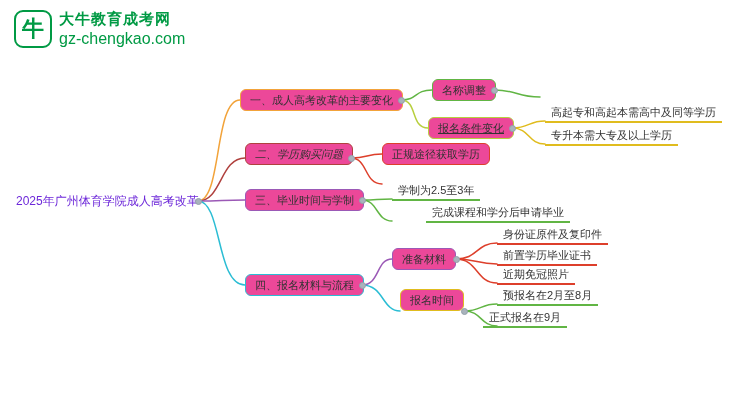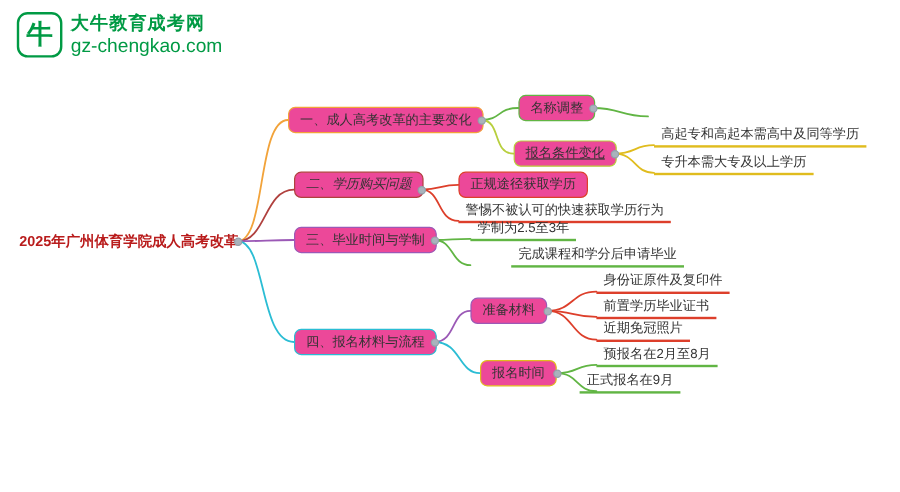--- a/index.html
+++ b/index.html
@@ -3,21 +3,21 @@
 <meta charset="utf-8">
 <style>
   html,body{margin:0;padding:0;}
   body{font-family:"Liberation Sans","DejaVu Sans",sans-serif;background:#fff;}
   .canvas{position:relative;width:750px;height:410px;background:#fff;overflow:hidden;}
   svg.links{position:absolute;left:0;top:0;z-index:0;}
   .node{position:absolute;z-index:2;font-size:11px;line-height:14px;color:#333;
         white-space:nowrap;background:#ec4899;}
   .box{border:1.6px solid #888;border-radius:6px;padding:3px 9px;}
   .uline{border-bottom:2px solid #888;padding:1px 6px 2px;background:transparent;}
-  .root{font-size:12px;font-weight:bold;color:#b91c1c;background:transparent;}
+  .root{font-size:12px;font-weight:normal;color:#6d28d9;background:transparent;}
   .dot{position:absolute;z-index:3;width:7px;height:7px;border-radius:50%;
        background:#a9b3bc;border:1px solid #93a0aa;box-sizing:border-box;}
   .logo{position:absolute;left:14px;top:10px;display:flex;align-items:center;gap:7px;z-index:2;}
   .logo-icon{width:38px;height:38px;border:2.5px solid #009a44;border-radius:9px;
              display:flex;align-items:center;justify-content:center;
              font-size:22px;font-weight:bold;color:#009a44;box-sizing:border-box;}
   .logo-title{font-size:15px;font-weight:bold;letter-spacing:1px;}
   .logo-sub{font-size:16px;margin-top:1px;}
 </style>
 </head>
@@ -63,32 +63,31 @@
   <div class="node root" style="left:16px;top:194px">2025年广州体育学院成人高考改革</div>
 
   <div class="node box" style="left: 240px; top: 89px; border-color: rgb(242, 163, 58);">一、成人高考改革的主要变化</div>
   <div class="node box" style="left: 432px; top: 79px; border-color: rgb(97, 181, 68);">名称调整</div>
   <div class="node box" style="left: 428px; top: 117px; border-color: rgb(184, 207, 62); text-decoration: underline;">报名条件变化</div>
   <div class="node uline" style="left: 545px; top: 104px; border-bottom-color: rgb(224, 188, 30);">高起专和高起本需高中及同等学历</div>
   <div class="node uline" style="left: 545px; top: 127px; border-bottom-color: rgb(224, 188, 30);">专升本需大专及以上学历</div>
 
   <div class="node box" style="left: 245px; top: 143px; border-color: rgb(176, 65, 62); font-style: italic;">二、学历购买问题</div>
   <div class="node box" style="left: 382px; top: 143px; border-color: rgb(221, 63, 43);">正规途径获取学历</div>
-  <div class="node uline" style="left: 382px; top: 167px; border-bottom-color: rgb(221, 63, 43);">警惕不被认可的快速获取学历行为</div>
 
   <div class="node box" style="left: 245px; top: 189px; border-color: rgb(155, 89, 182);">三、毕业时间与学制</div>
   <div class="node uline" style="left: 392px; top: 182px; border-bottom-color: rgb(97, 181, 68);">学制为2.5至3年</div>
   <div class="node uline" style="left: 382px; top: 204px; border-bottom-color: rgb(97, 181, 68); margin-left: 44px;">完成课程和学分后申请毕业</div>
 
   <div class="node box" style="left: 245px; top: 274px; border-color: rgb(43, 189, 212);">四、报名材料与流程</div>
   <div class="node box" style="left: 392px; top: 248px; border-color: rgb(155, 89, 182);">准备材料</div>
   <div class="node uline" style="left: 497px; top: 226px; border-bottom-color: rgb(221, 63, 43);">身份证原件及复印件</div>
   <div class="node uline" style="left: 497px; top: 247px; border-bottom-color: rgb(221, 63, 43);">前置学历毕业证书</div>
   <div class="node uline" style="left: 497px; top: 266px; border-bottom-color: rgb(221, 63, 43);">近期免冠照片</div>
-  <div class="node box" style="left: 400px; top: 300px; border-color: rgb(224, 188, 30);">报名时间</div>
+  <div class="node box" style="left: 400px; top: 289px; border-color: rgb(224, 188, 30);">报名时间</div>
   <div class="node uline" style="left: 497px; top: 287px; border-bottom-color: rgb(97, 181, 68);">预报名在2月至8月</div>
   <div class="node uline" style="left: 483px; top: 309px; border-bottom-color: rgb(97, 181, 68);">正式报名在9月</div>
 
   <span class="dot" style="left:195px;top:198px"></span>
   <span class="dot" style="left:398px;top:97px"></span>
   <span class="dot" style="left:491px;top:87px"></span>
   <span class="dot" style="left:509px;top:125px"></span>
   <span class="dot" style="left:348px;top:155px"></span>
   <span class="dot" style="left:359px;top:197px"></span>
   <span class="dot" style="left:359px;top:282px"></span>

